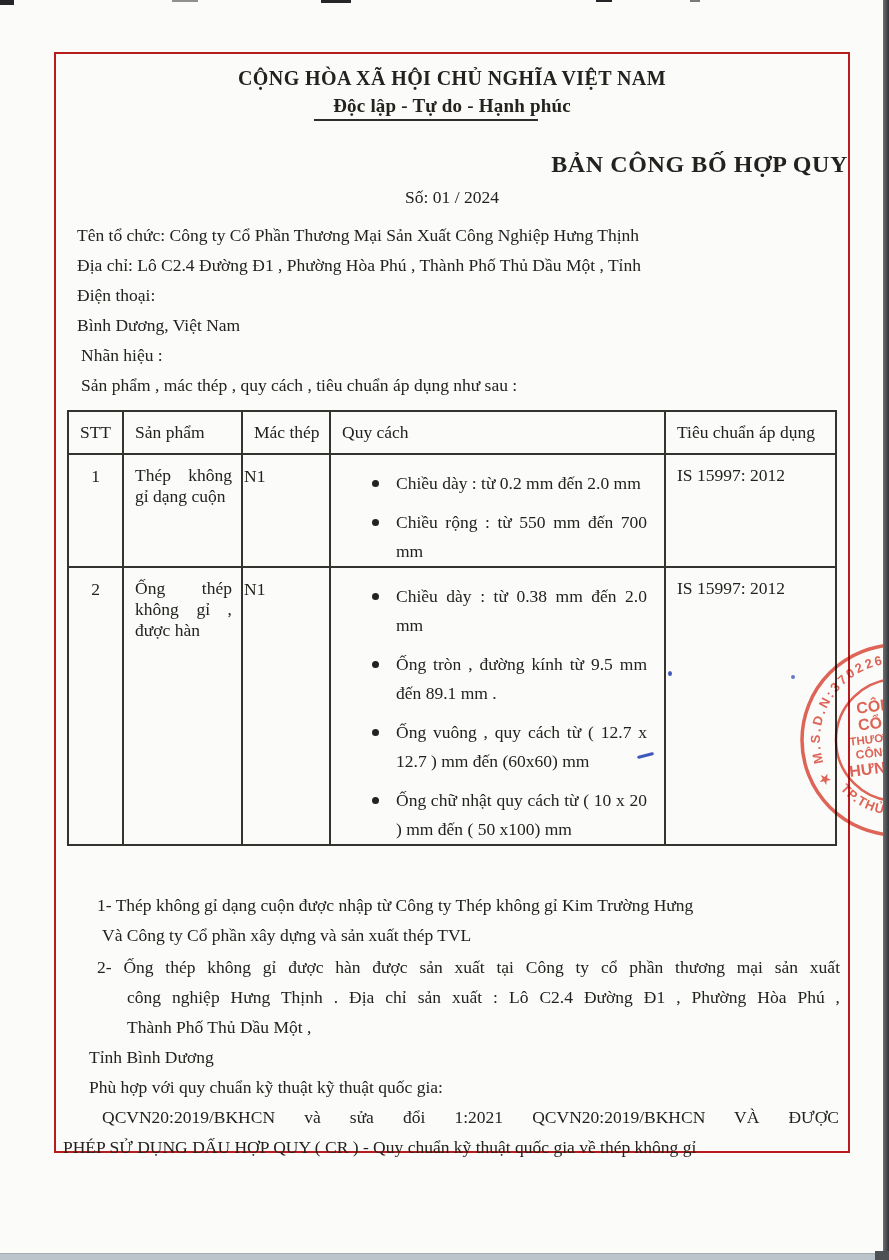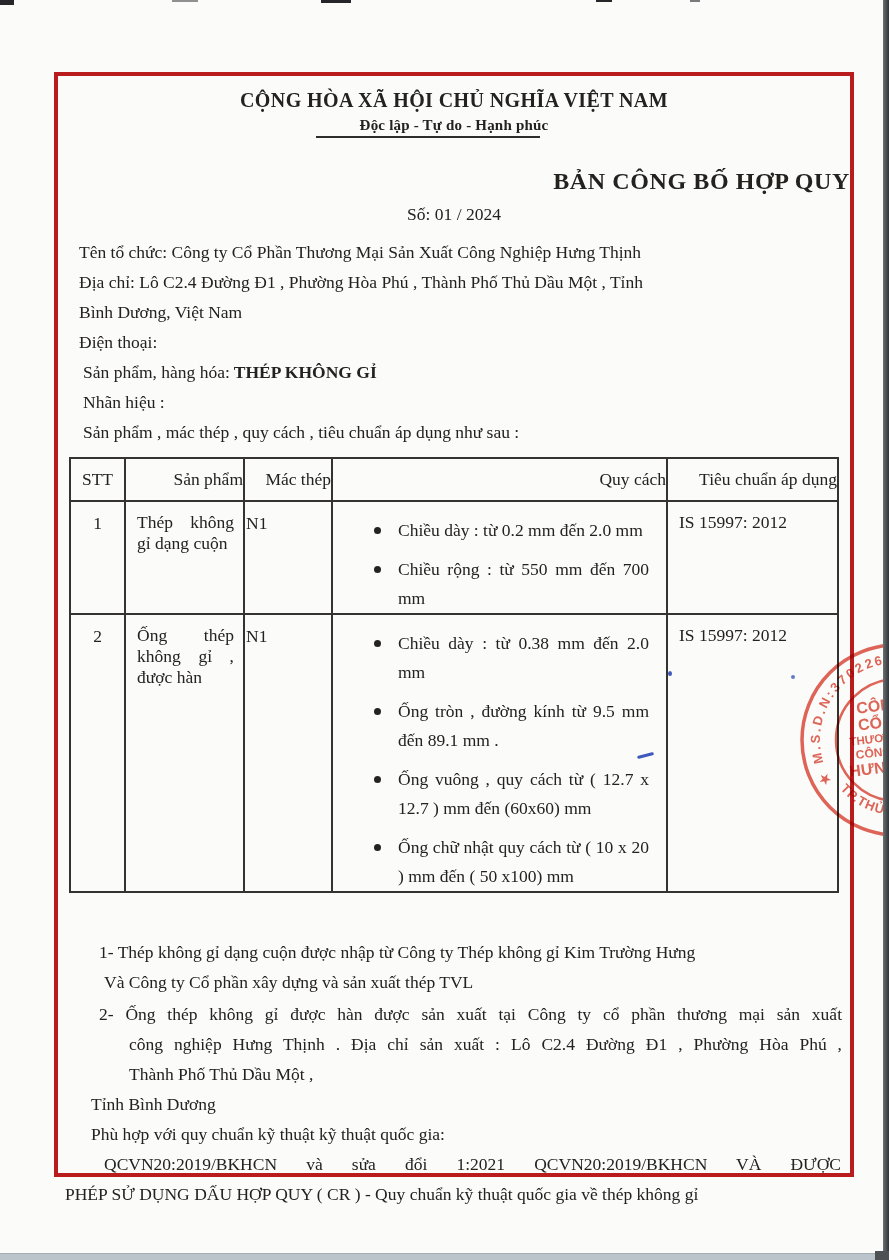--- a/index.html
+++ b/index.html
@@ -7,49 +7,49 @@
     width:889px; height:1260px;
     position:relative;
     background:#fbfbf9;
     overflow:hidden;
     font-family:"Liberation Serif","DejaVu Serif",serif;
     color:#23221f;
   }
 
   
   .frame {
-    position:absolute; left:54px; top:72px;
+    position:absolute; left:54px; top:52px;
     width:792px; height:1097px;
-    border:4px solid #b91c1c;
+    border:2px solid #b91c1c;
     background:transparent;
   }
 
   
   .nat   { margin-top:13px; text-align:center; font-weight:bold; font-size:20px; letter-spacing:0.4px; }
-  .motto { margin-top:5px;  text-align:center; font-weight:bold; font-size:15px; letter-spacing:0.2px; }
+  .motto { margin-top:5px;  text-align:center; font-weight:bold; font-size:19px; letter-spacing:0.2px; }
   .motto-line { height:2px; background:#2d2d2b; width:224px; margin:2px 0 0 258px; }
   .title  { margin-top:30px; text-align:right; font-weight:bold; font-size:24px; letter-spacing:0.6px; }
   .docnum { margin-top:9px;  text-align:center; font-size:17.5px; }
 
   
   .info { margin-top:12px; font-size:17.5px; line-height:30px; }
   .il { margin-left:21px; }
   .il.indent { margin-left:25px; }
   .b { font-weight:bold; margin-left:4px; }
 
   
   table {
     border-collapse:collapse; table-layout:fixed;
     margin:10px 0 0 11px; width:768px;
     font-size:17.5px;
   }
   th, td { border:2px solid #343330; }
   th {
     font-weight:normal; height:41px;
-    text-align:right; vertical-align:middle;
+    text-align:left; vertical-align:middle;
     padding:0 0 0 11px; white-space:nowrap; overflow:hidden;
   }
   th.c-stt { text-align:center; padding:0; }
   td { vertical-align:top; }
   tr.r1 td { height:92px; }
   tr.r2 td { height:235px; }
   td.c-stt  { text-align:center; padding-top:11px; }
   td.c-prod { padding:10px 9px 0 11px; text-align:justify; }
   td.c-grade{ text-align:left; padding-top:11px; }
   td.c-specs{ padding:4px 17px 0 38px; }
@@ -110,25 +110,22 @@
   <div class="nat">CỘNG HÒA XÃ HỘI CHỦ NGHĨA VIỆT NAM</div>
   <div class="motto">Độc lập - Tự do - Hạnh phúc</div>
   <div class="motto-line"></div>
 
   <div class="title">BẢN CÔNG BỐ HỢP QUY</div>
   <div class="docnum">Số: 01 / 2024</div>
 
   <div class="info">
     <div class="il">Tên tổ chức: Công ty Cổ Phần Thương Mại Sản Xuất Công Nghiệp Hưng Thịnh</div>
     <div class="il">Địa chỉ: Lô C2.4 Đường Đ1 , Phường Hòa Phú , Thành Phố Thủ Dầu Một , Tỉnh</div>
+    <div class="il">Điện thoại:</div>
     <div class="il">Bình Dương, Việt Nam</div>
-    <div class="il">Điện thoại:</div>
-    <div class="il indent">
-      <span>Sản phẩm, hàng hóa:</span><span class="b">THÉP KHÔNG GỈ</span>
-    </div>
     <div class="il indent">Nhãn hiệu :</div>
     <div class="il indent">Sản phẩm , mác thép , quy cách , tiêu chuẩn áp dụng như sau :</div>
   </div>
 
   <table>
     <colgroup>
       <col style="width:55px">
         <col style="width:119px">
         <col style="width:88px">
         <col style="width:335px">

